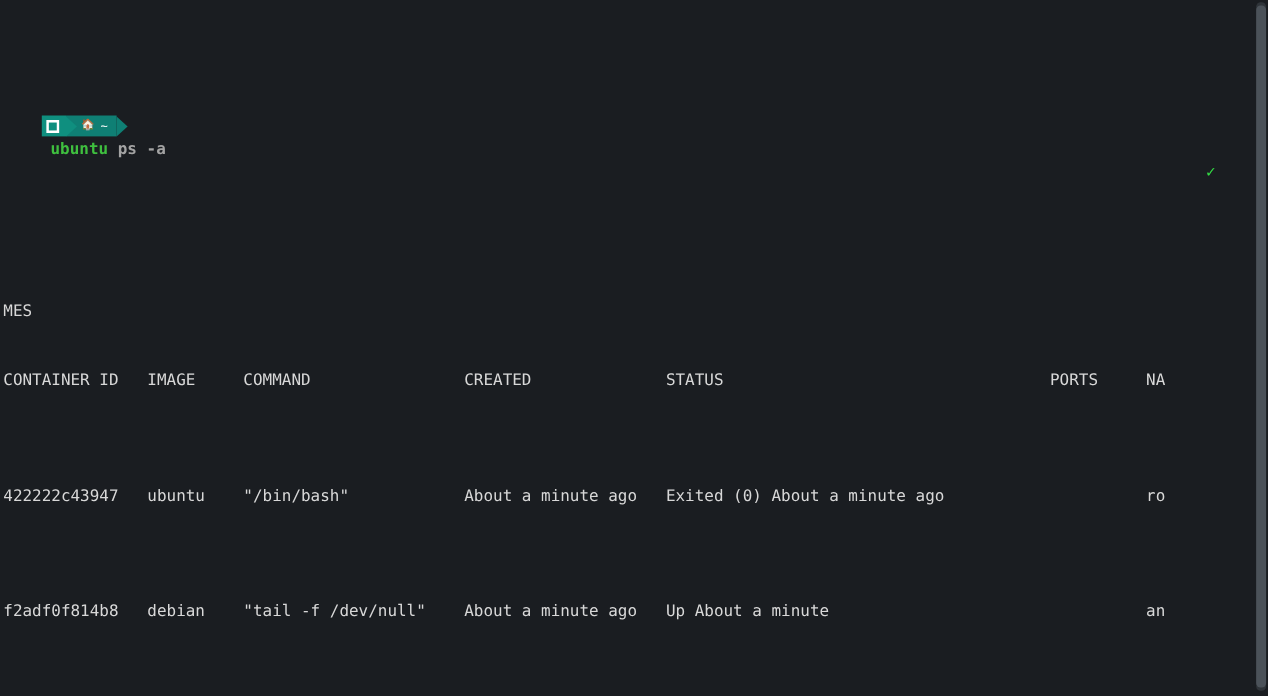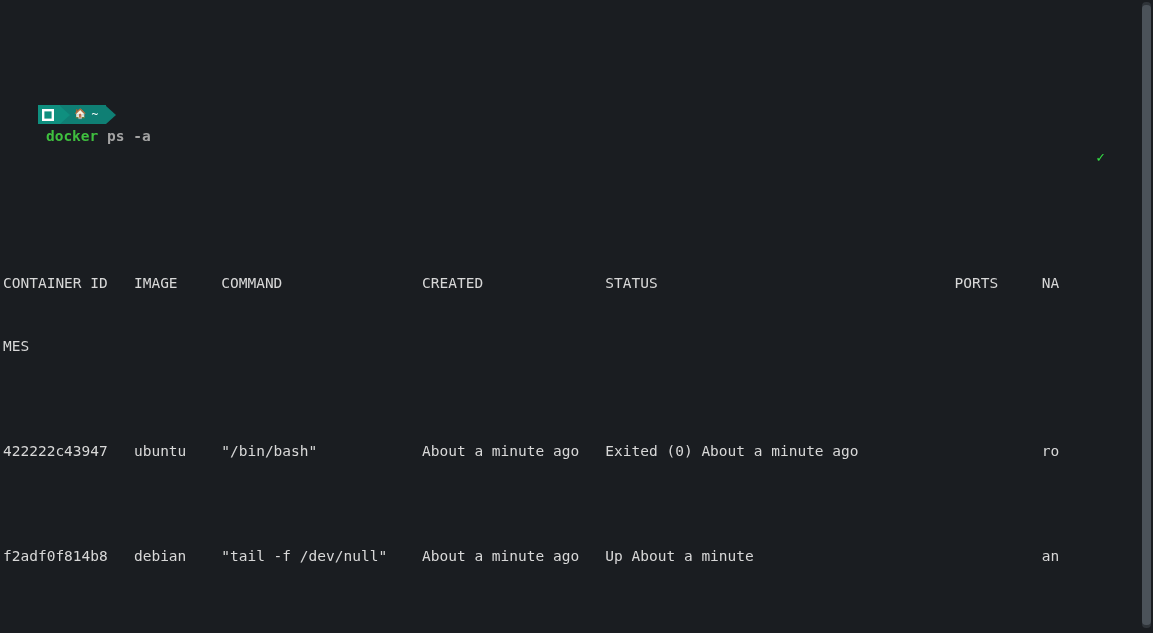--- a/index.html
+++ b/index.html
@@ -132,27 +132,27 @@
             <rect x="2" y="2" width="6" height="6" fill="#0f8f7f"></rect>
           </svg>
       </span>
       <span class="seg-arrow arrow-logo-path"></span>
       <span class="seg-path">
         <span class="home-icon">🏠</span>
         <span>~</span>
       </span>
       <span class="seg-arrow arrow-path-end"></span>
     </span>
-    <span class="cmd"><span class="docker">docker</span><span class="rest"> ps -a</span></span>
+    <span class="cmd"><span class="docker">ubuntu</span><span class="rest"> ps -a</span></span>
     <span class="check">✓</span>
   </div>
 
   
+  <div class="line output header-row"><span>MES</span></div>
   <div class="line output header-row"><span>CONTAINER ID   IMAGE     COMMAND                CREATED              STATUS                                  PORTS     NA</span></div>
-  <div class="line output header-row"><span>MES</span></div>
 
   
   <div class="line output"><span>422222c43947   ubuntu    "/bin/bash"            About a minute ago   Exited (0) About a minute ago                     ro</span></div>
 
   
   <div class="line output"><span>f2adf0f814b8   debian    "tail -f /dev/null"    About a minute ago   Up About a minute                                 an</span></div>
   
 
   
   

